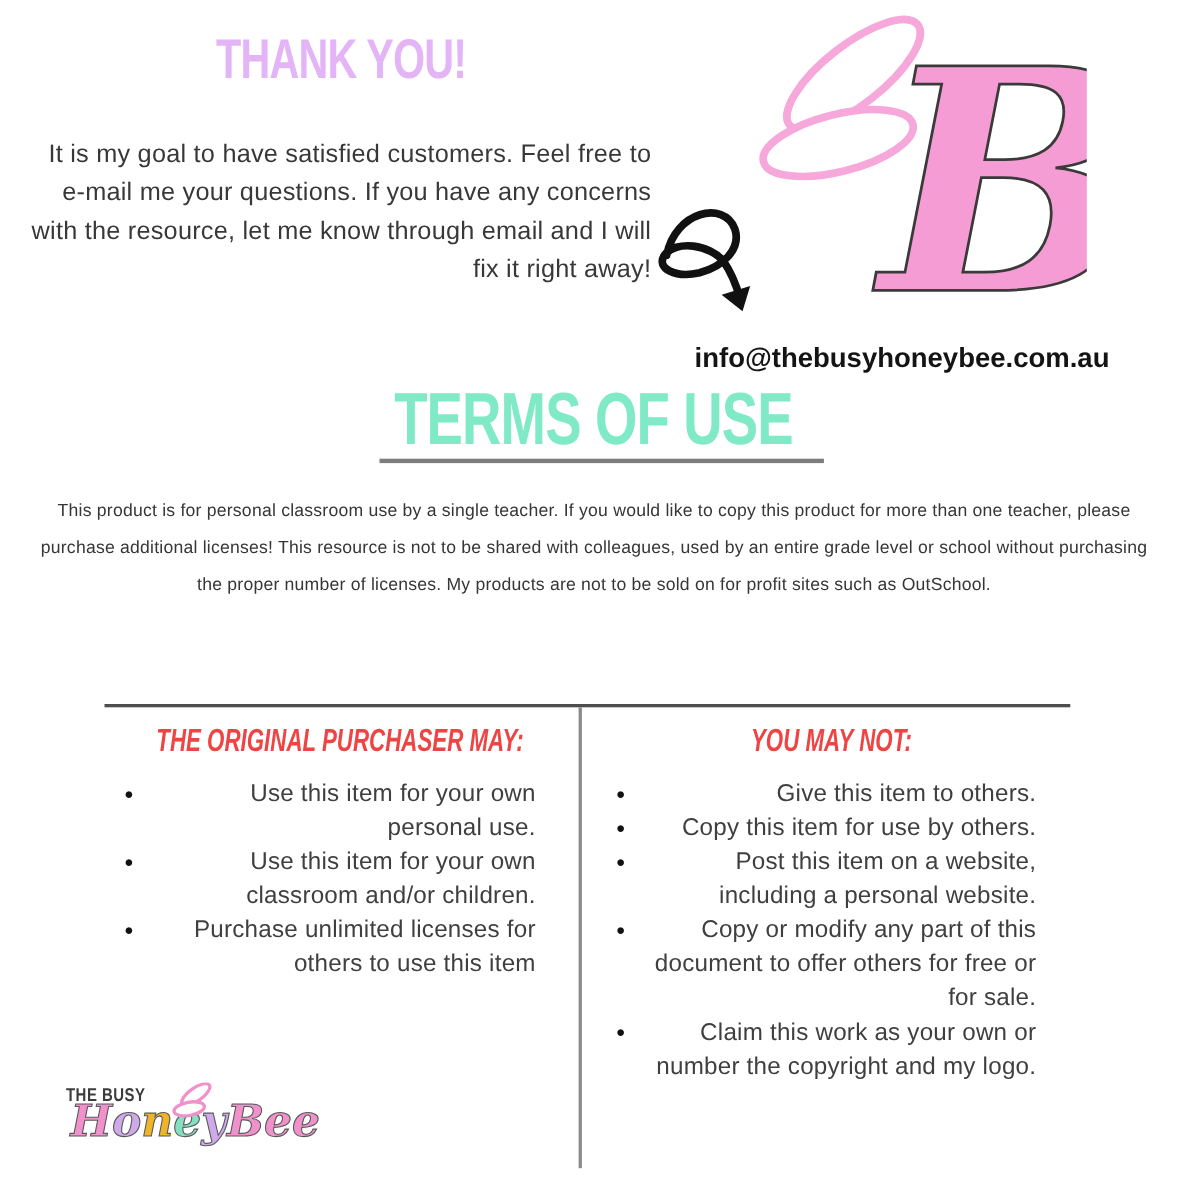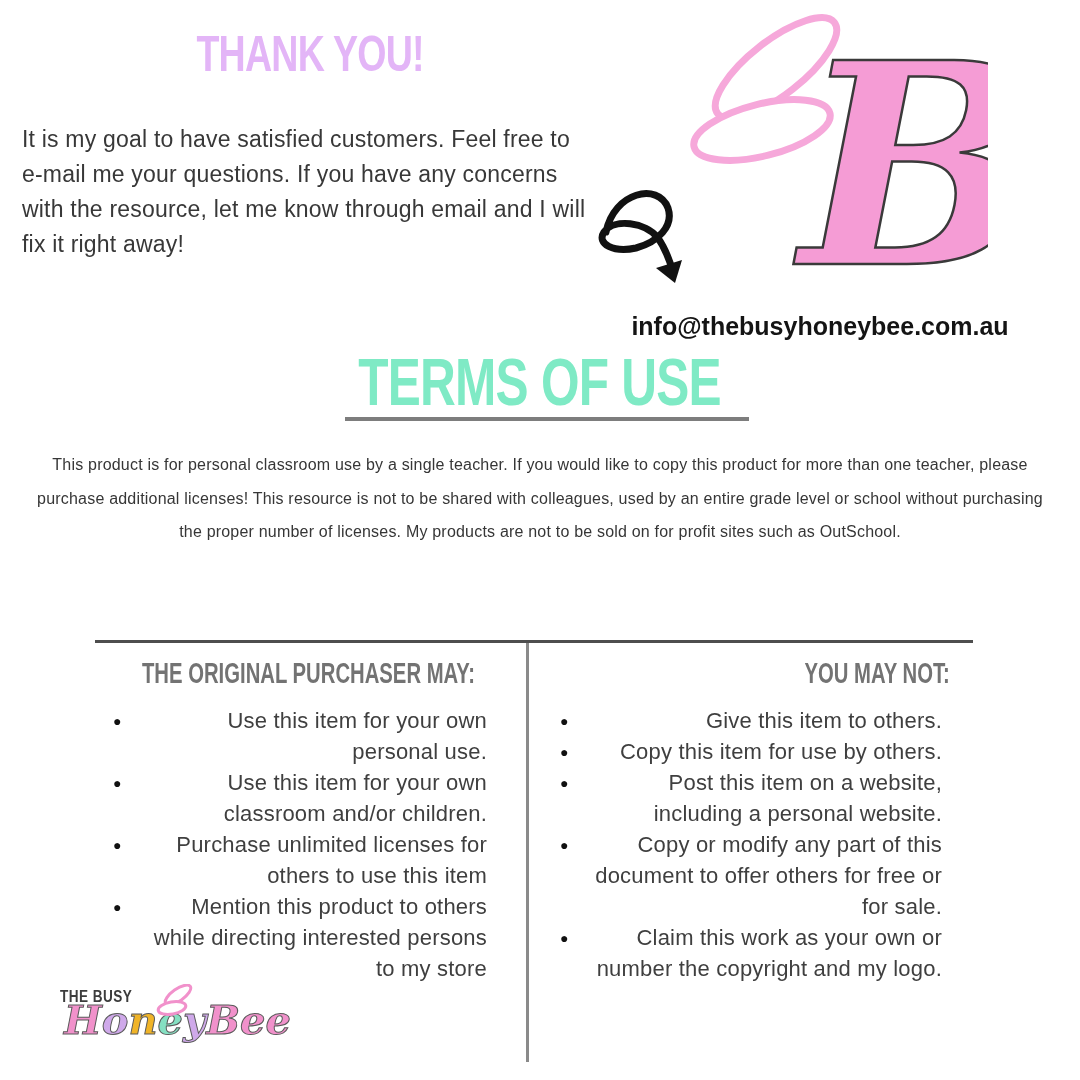--- a/index.html
+++ b/index.html
@@ -6,21 +6,21 @@
   body{
     width:1080px;height:1080px;position:relative;background:#ffffff;
     font-family:"Liberation Sans",sans-serif;overflow:hidden;color:#3d3d3d;
   }
   .abs{position:absolute;}
   .condensed{display:inline-block;transform:scale(0.8,1.08);transform-origin:center;white-space:nowrap;}
 
   
   .thank-title{left:60px;top:26px;width:500px;text-align:center;
     font-weight:800;font-size:47px;letter-spacing:-1px;}
-  .thank-text{left:22px;top:122px;width:570px;text-align:left;
+  .thank-text{left:22px;top:122px;width:570px;text-align:right;
     font-size:23px;line-height:35px;color:#383838;letter-spacing:0.2px;}
 
   
   .arrow-doodle{left:592px;top:180px;width:100px;height:125px;}
   .b-logo{left:688px;top:6px;width:300px;height:300px;}
   .email{left:600px;top:312px;width:440px;text-align:center;
     font-size:25px;font-weight:700;color:#141414;}
 
   
   .terms-title{left:0;top:346px;width:1080px;text-align:center;
@@ -28,22 +28,22 @@
   .terms-underline{left:345px;top:417px;width:404px;height:4px;background:#7d7d7d;}
   .terms-text{left:36px;top:448px;width:1008px;text-align:center;
     font-size:16px;line-height:33.5px;color:#363636;letter-spacing:0.2px;}
 
   
   .top-rule{left:95px;top:640px;width:878px;height:3px;background:#4e4e4e;}
   .v-divider{left:526px;top:643px;width:3px;height:419px;background:#8a8a8a;}
   .col{top:658px;}
   .col-left{left:95px;width:420px;}
   .col-right{left:542px;width:428px;}
-  .col-heading{text-align:right;font-weight:800;font-size:26px;color:#737373;
-    letter-spacing:0;margin:0 0 4px 0;}
+  .col-heading{text-align:center;font-weight:800;font-size:26px;color:#ef4444;
+    letter-spacing:0;margin:0 0 4px 0;font-style:italic;}
   .col-heading .condensed{transform:scale(0.78,1.12);}
   ul.terms-list{list-style:none;margin:16px 0 0 0;padding:0 28px 0 48px;}
   ul.terms-list li{position:relative;text-align:right;font-size:22px;
     line-height:31px;color:#3f3f3f;letter-spacing:0.2px;}
   ul.terms-list li::before{content:"\25CF";position:absolute;left:-30px;top:1px;
     font-size:14px;color:#111;}
 
   
   .footer-logo{left:20px;top:988px;width:240px;height:90px;}
   .footer-top{margin:0 0 -8px 40px;font-weight:800;font-size:16px;color:#3c3c3c;
@@ -90,21 +90,20 @@
 <div class="abs v-divider"></div>
 
 <div class="abs col col-left">
   <div class="col-heading">
     <span class="condensed">THE ORIGINAL PURCHASER MAY:</span>
   </div>
   <ul class="terms-list">
       <li>Use this item for your own personal use.</li>
       <li>Use this item for your own classroom and/or children.</li>
       <li>Purchase unlimited licenses for others to use this item</li>
-      <li>Mention this product to others while directing interested persons to my store</li>
     </ul>
 </div>
 
 <div class="abs col col-right">
   <div class="col-heading">
     <span class="condensed">YOU MAY NOT:</span>
   </div>
   <ul class="terms-list">
       <li>Give this item to others.</li>
       <li>Copy this item for use by others.</li>

